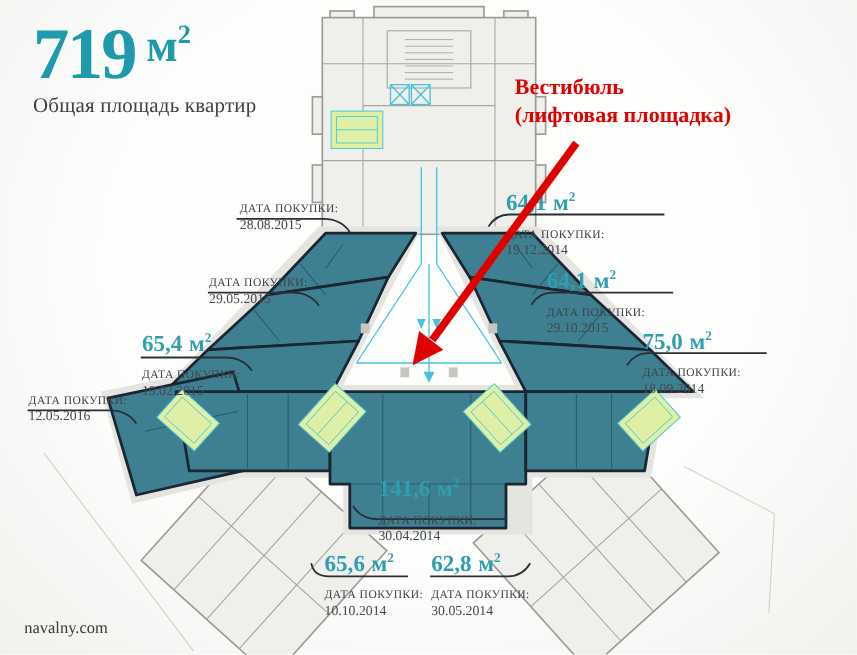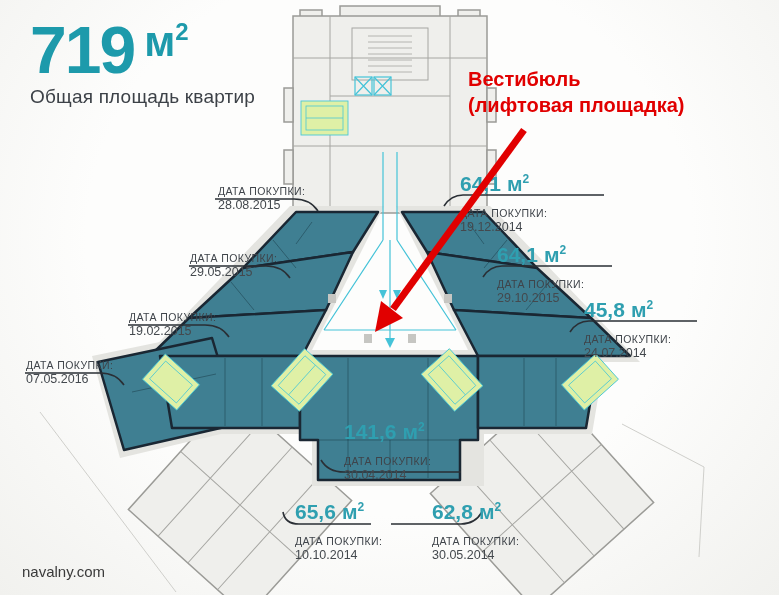--- a/index.html
+++ b/index.html
@@ -1,19 +1,19 @@
 <!DOCTYPE html>
 <html><head>
 <meta charset="utf-8">
 <style>
   html,body{margin:0;padding:0;}
   .stage{
     position:relative;width:779px;height:595px;overflow:hidden;
     background:radial-gradient(ellipse at 50% 40%, #fdfdfc 55%, #f1f1ee 100%);
-    font-family:Liberation Sans, sans-serif;
+    font-family:Liberation Serif, serif;
   }
   svg{position:absolute;left:0;top:0;}
   .plan-svg{z-index:1;}
   .arrow-svg{z-index:5;pointer-events:none;}
 
   
   .header{position:absolute;left:30px;top:18px;z-index:3;}
   .big-line{display:flex;align-items:flex-start;color:#1d9aab;}
   .big-num{font-size:66px;font-weight:bold;line-height:64px;letter-spacing:-2px;}
   .big-unit{font-size:42px;font-weight:bold;line-height:48px;margin-left:10px;}
@@ -31,23 +31,23 @@
   .lbl .area sup{font-size:12px;}
   .lbl .cap{font-size:10.5px;color:#3f444a;margin-top:11px;letter-spacing:.4px;}
   .lbl .date{font-size:12.5px;color:#44494e;margin-top:1px;}
   .lbl1{left:218px;top:174px;}
   .lbl2{left:460px;top:172px;}
   .lbl3{left:190px;top:241px;}
   .lbl4{left:497px;top:243px;}
   .lbl5{left:129px;top:300px;}
   .lbl6{left:584px;top:298px;}
   .lbl7{left:26px;top:348px;}
-  .lbl8{left:344px;top:420px;}
+  .lbl8{left:344px;top:432px;}
   .lbl9{left:295px;top:500px;}
-  .lbl10{left:392px;top:500px;margin-left:40px;}
+  .lbl10{left:392px;top:500px;}
 
   .footer{position:absolute;left:22px;top:563px;z-index:3;font-size:15px;color:#3a3a3a;}
 
   
   .wall{fill:#efefec;stroke:#9b9b97;stroke-width:1.5;}
   .wline{stroke:#a6a6a2;stroke-width:1;fill:none;}
   .underplate{stroke:none;}
   .apt{stroke:#1a2733;stroke-width:2.5;stroke-linejoin:round;}
   .aptline{stroke:#0e2430;stroke-opacity:.38;stroke-width:1;fill:none;}
   .stair{stroke:#49c7d4;stroke-width:.9;}
@@ -203,31 +203,32 @@
   <div class="lbl lbl3">
     <div class="cap">ДАТА ПОКУПКИ:</div>
     <div class="date">29.05.2015</div>
   </div>
   <div class="lbl lbl4">
     <div class="area"><span>64,1</span><span class="u">м</span><sup>2</sup></div>
     <div class="cap">ДАТА ПОКУПКИ:</div>
     <div class="date">29.10.2015</div>
   </div>
   <div class="lbl lbl5">
+    <div class="area"><span>65,4</span><span class="u">м</span><sup>2</sup></div>
     <div class="cap">ДАТА ПОКУПКИ:</div>
     <div class="date">19.02.2015</div>
   </div>
   <div class="lbl lbl6">
-    <div class="area"><span>45,8</span><span class="u">м</span><sup>2</sup></div>
-    <div class="cap">ДАТА ПОКУПКИ:</div>
-    <div class="date">24.07.2014</div>
+    <div class="area"><span>75,0</span><span class="u">м</span><sup>2</sup></div>
+    <div class="cap">ДАТА ПОКУПКИ:</div>
+    <div class="date">18.09.2014</div>
   </div>
   <div class="lbl lbl7">
     <div class="cap">ДАТА ПОКУПКИ:</div>
-    <div class="date">07.05.2016</div>
+    <div class="date">12.05.2016</div>
   </div>
   <div class="lbl lbl8">
     <div class="area"><span>141,6</span><span class="u">м</span><sup>2</sup></div>
     <div class="cap">ДАТА ПОКУПКИ:</div>
     <div class="date">30.04.2014</div>
   </div>
   <div class="lbl lbl9">
     <div class="area"><span>65,6</span><span class="u">м</span><sup>2</sup></div>
     <div class="cap">ДАТА ПОКУПКИ:</div>
     <div class="date">10.10.2014</div>

